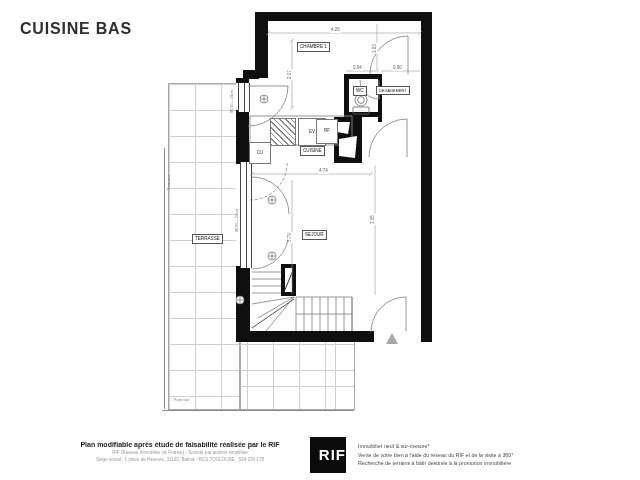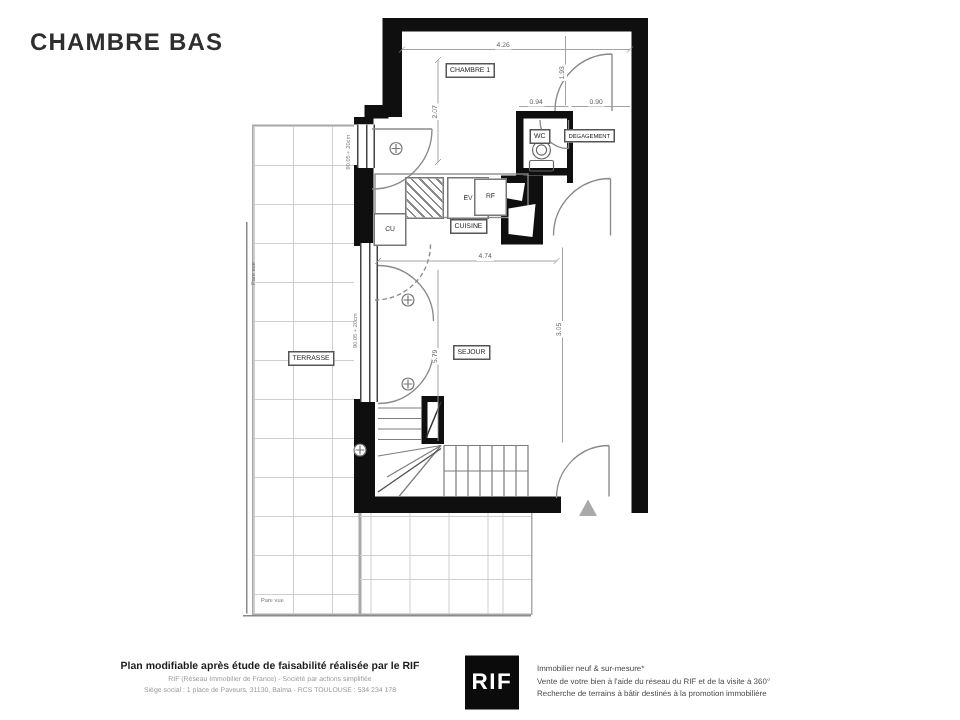--- a/index.html
+++ b/index.html
@@ -24,29 +24,29 @@
   .note{position:absolute;color:#777;font-size:3.8px;line-height:1;z-index:5;white-space:nowrap;}
   .fixture{position:absolute;border:1px solid #777;background:#fff;color:#333;font-size:4.5px;
            display:flex;align-items:center;justify-content:center;z-index:4;line-height:1;}
   .hatch{background-image:repeating-linear-gradient(45deg,#8a8a8a 0,#8a8a8a 1px,transparent 1px,transparent 4px);}
   .stair-box{position:absolute;border:4px solid #0f0f0f;background:#fff;box-sizing:border-box;z-index:4;}
   .thinline{position:absolute;background:#8a8a8a;z-index:2;}
   .footer-left{position:absolute;left:30px;top:441px;width:300px;text-align:center;z-index:6;}
   .footer-left .hl{font-size:7px;font-weight:bold;color:#1c1c1c;line-height:1.25;}
   .footer-left .sm{font-size:4.6px;color:#9a9a9a;line-height:1.5;}
   .logo{position:absolute;left:310px;top:437px;width:36px;height:36px;background:#0b0b0b;
-        color:#fff;font-weight:bold;font-size:15px;letter-spacing:1px;text-align:center;
+        color:#fff;font-weight:bold;font-size:15px;letter-spacing:1px;text-align:right;
         line-height:36px;z-index:6;}
   .footer-right{position:absolute;left:358px;top:442px;width:230px;z-index:6;}
   .footer-right div{font-size:5.3px;color:#4a4a4a;line-height:1.62;}
 </style>
 </head>
 <body>
 
-<div class="title">CHAMBRE BAS</div>
+<div class="title">CUISINE BAS</div>
 
 <div class="terrace" style="left:168px;top:83px;width:71px;height:325px;"></div>
 <div class="terrace" style="left:239px;top:340px;width:114px;height:68px;background-position:-19px -23px;"></div>
 <div class="thinline" style="left:162px;top:410px;width:192px;height:1px;"></div>
 <div class="thinline" style="left:164px;top:148px;width:1px;height:261px;"></div>
 <div class="note vrot" style="left:168px;top:190px;">Pare vue</div>
 <div class="note" style="left:174px;top:399px;">Pare vue</div>
 
 <div class="interior" style="left:236px;top:12px;width:196px;height:330px;"></div>
 

